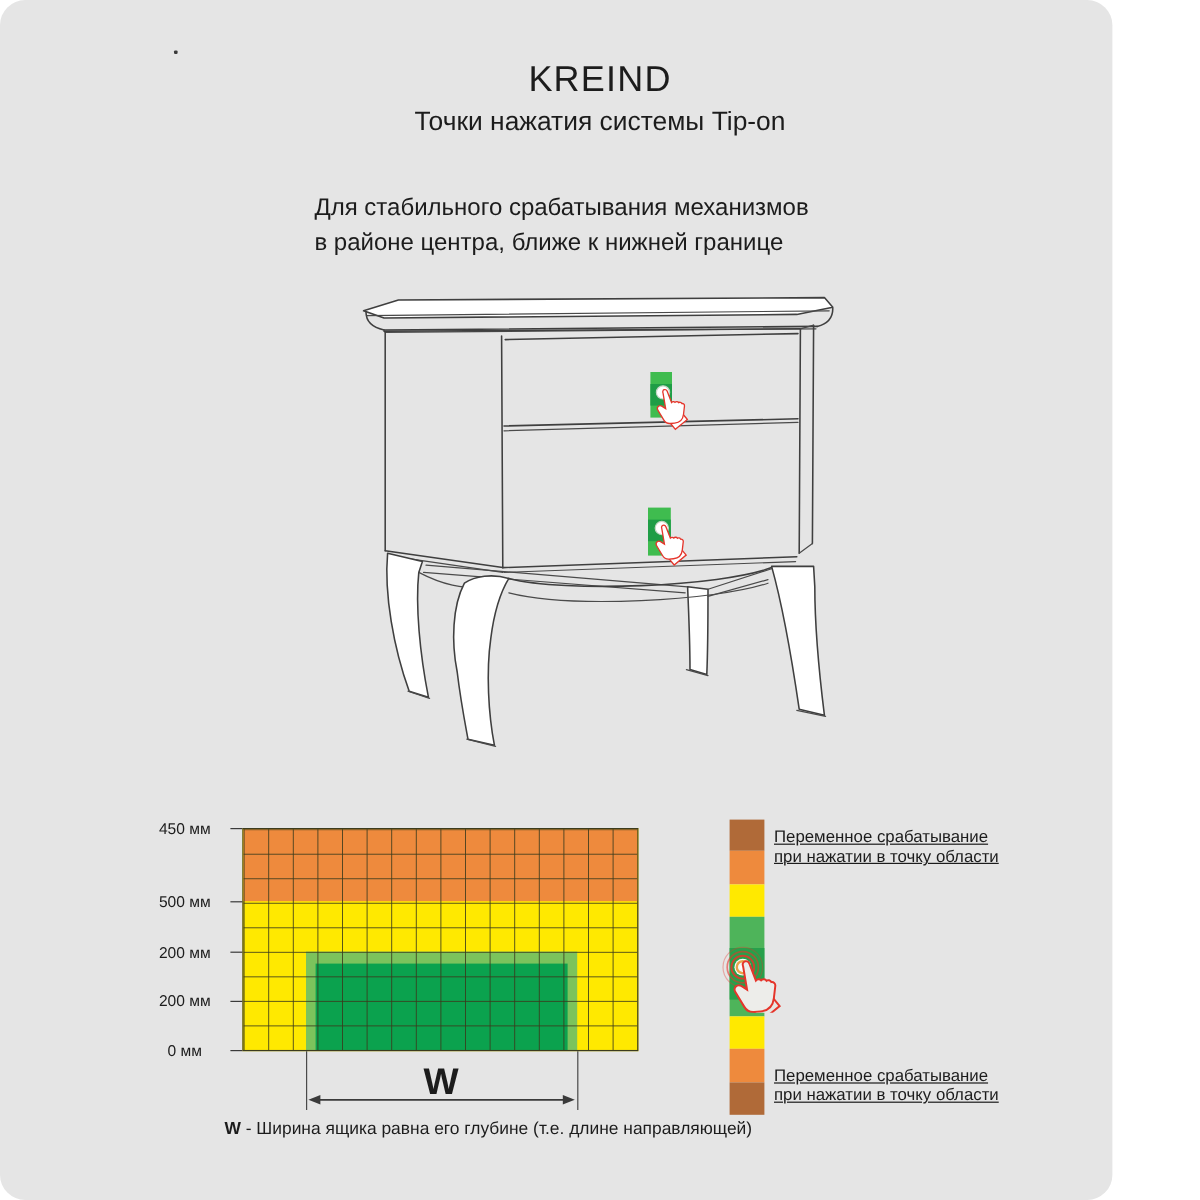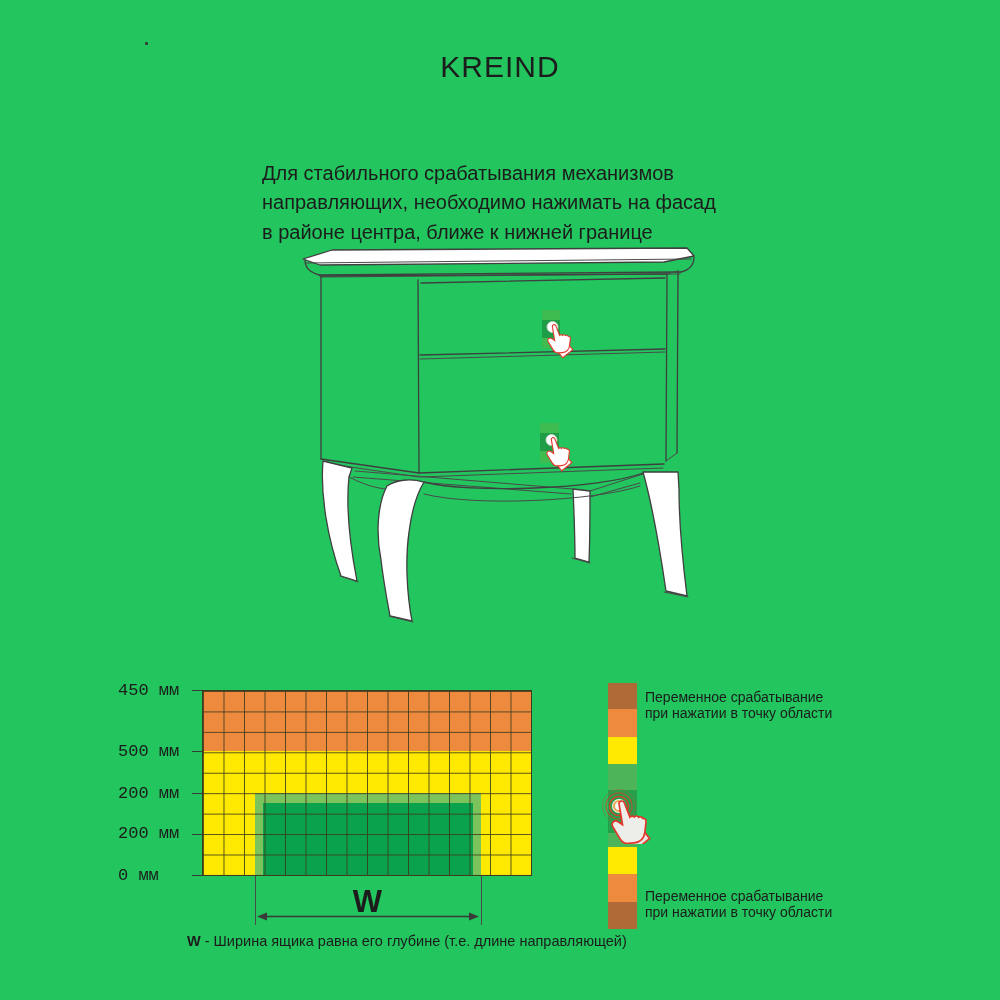--- a/index.html
+++ b/index.html
@@ -1,17 +1,17 @@
 <!DOCTYPE html>
 <html><head>
 <meta charset="utf-8">
 <style>
   html,body{margin:0;padding:0;background:#fff;}
   body{font-family:"Liberation Sans",sans-serif;color:#1c1c1c;}
-  .page{position:relative;width:1000px;height:1000px;background:#22c55e;overflow:hidden;}
+  .page{position:relative;width:927px;height:1000px;background:#e5e5e5;overflow:hidden;border-radius:21px;}
 
   .speck{position:absolute;left:145px;top:42px;width:3px;height:3px;background:#3a3a3a;border-radius:1px;}
 
   .brand{position:absolute;left:0;top:50px;width:1000px;text-align:center;
          font-size:30px;letter-spacing:1px;color:#1c1c1c;}
   .subtitle{position:absolute;left:0;top:88px;width:1000px;text-align:center;font-size:22px;}
 
   .intro{position:absolute;left:262px;top:139px;font-size:20px;line-height:29.3px;white-space:nowrap;margin-top:20px;}
 
   .cabinet-svg{position:absolute;left:280px;top:240px;}
@@ -21,55 +21,55 @@
              border:1px solid #3c3c1e;box-sizing:border-box;}
   .zone{position:absolute;}
   .zone-orange{left:0;top:0;width:328px;height:60px;}
   .zone-green-outer{left:52px;top:102px;width:226px;height:82px;}
   .zone-green-inner{left:60px;top:112px;width:210px;height:72px;}
   .grid-lines{position:absolute;left:0;top:0;right:0;bottom:0;
     background-image:
       linear-gradient(to right, rgba(58,58,28,.85) 1px, transparent 1px),
       linear-gradient(to bottom, rgba(58,58,28,.85) 1px, transparent 1px);
     background-size:20.5px 100%, 100% 20.444px;}
-  .ytick-label{position:absolute;left:118px;width:72px;text-align:left;font-size:17px;line-height:17px;font-family:Liberation Mono, monospace;}
+  .ytick-label{position:absolute;left:118px;width:72px;text-align:center;font-size:13px;line-height:17px;}
   .ytick-line{position:absolute;left:192px;width:10px;height:1px;background:#3a3a3a;}
   .wline{position:absolute;top:876px;width:1px;height:49px;background:#4a4a4a;}
   .w-arrow{position:absolute;left:250px;top:905px;}
   .w-label{position:absolute;left:340px;top:884px;width:56px;text-align:center;
            font-size:31px;font-weight:700;letter-spacing:1px;}
   .caption{position:absolute;left:187px;top:933px;font-size:14.5px;white-space:nowrap;}
   .caption b{font-weight:700;}
 
   
   .legend-bar{position:absolute;left:608px;top:683px;width:29px;}
   .legend-seg{width:29px;}
   .legend-dark{position:absolute;left:0;top:107px;width:29px;height:43px;}
   .legend-hand{position:absolute;left:596px;top:782px;}
-  .legend-entry{position:absolute;font-size:14px;line-height:16.4px;white-space:nowrap;}
+  .legend-entry{position:absolute;font-size:14px;line-height:16.4px;white-space:nowrap;text-decoration:underline;}
   .le-1{left:645px;top:689px;}
   .le-2{left:661px;top:796px;}
   .le-3{left:645px;top:888px;}
 
   svg .sketch{fill:none;stroke:#3f3f3f;stroke-width:1.3;stroke-linejoin:round;stroke-linecap:round;}
   svg .sketch-thin{fill:none;stroke:#4a4a4a;stroke-width:1;stroke-linejoin:round;stroke-linecap:round;}
   svg .solid{fill:#ffffff;stroke:#3f3f3f;stroke-width:1.3;stroke-linejoin:round;}
 </style>
 </head>
 <body>
 
 <div class="page">
 
   <div class="speck"></div>
 
   <div class="brand">KREIND</div>
+  <div class="subtitle">Точки нажатия системы Tip-on</div>
 
   <div class="intro">
     <div>Для стабильного срабатывания механизмов</div>
-    <div>направляющих, необходимо нажимать на фасад</div>
     <div>в районе центра, ближе к нижней границе</div>
   </div>
 
   <svg class="cabinet-svg" width="420" height="390" viewBox="280 240 420 390">
     <defs>
       <g id="hand">
         <path d="M13.5,28.5 L23.5,20.4 L27.8,25.6 L17.8,33.8 Z" fill="#ffffff" stroke-width="1.1" stroke="#e5352b"></path>
         <path d="M7.5,3.5 C6.4,0.8 10,-0.6 11,2.1 L14.6,11.4
                  C15.3,10.6 16.8,10.5 17.5,11.3
                  C18.3,10.4 19.9,10.5 20.5,11.5

